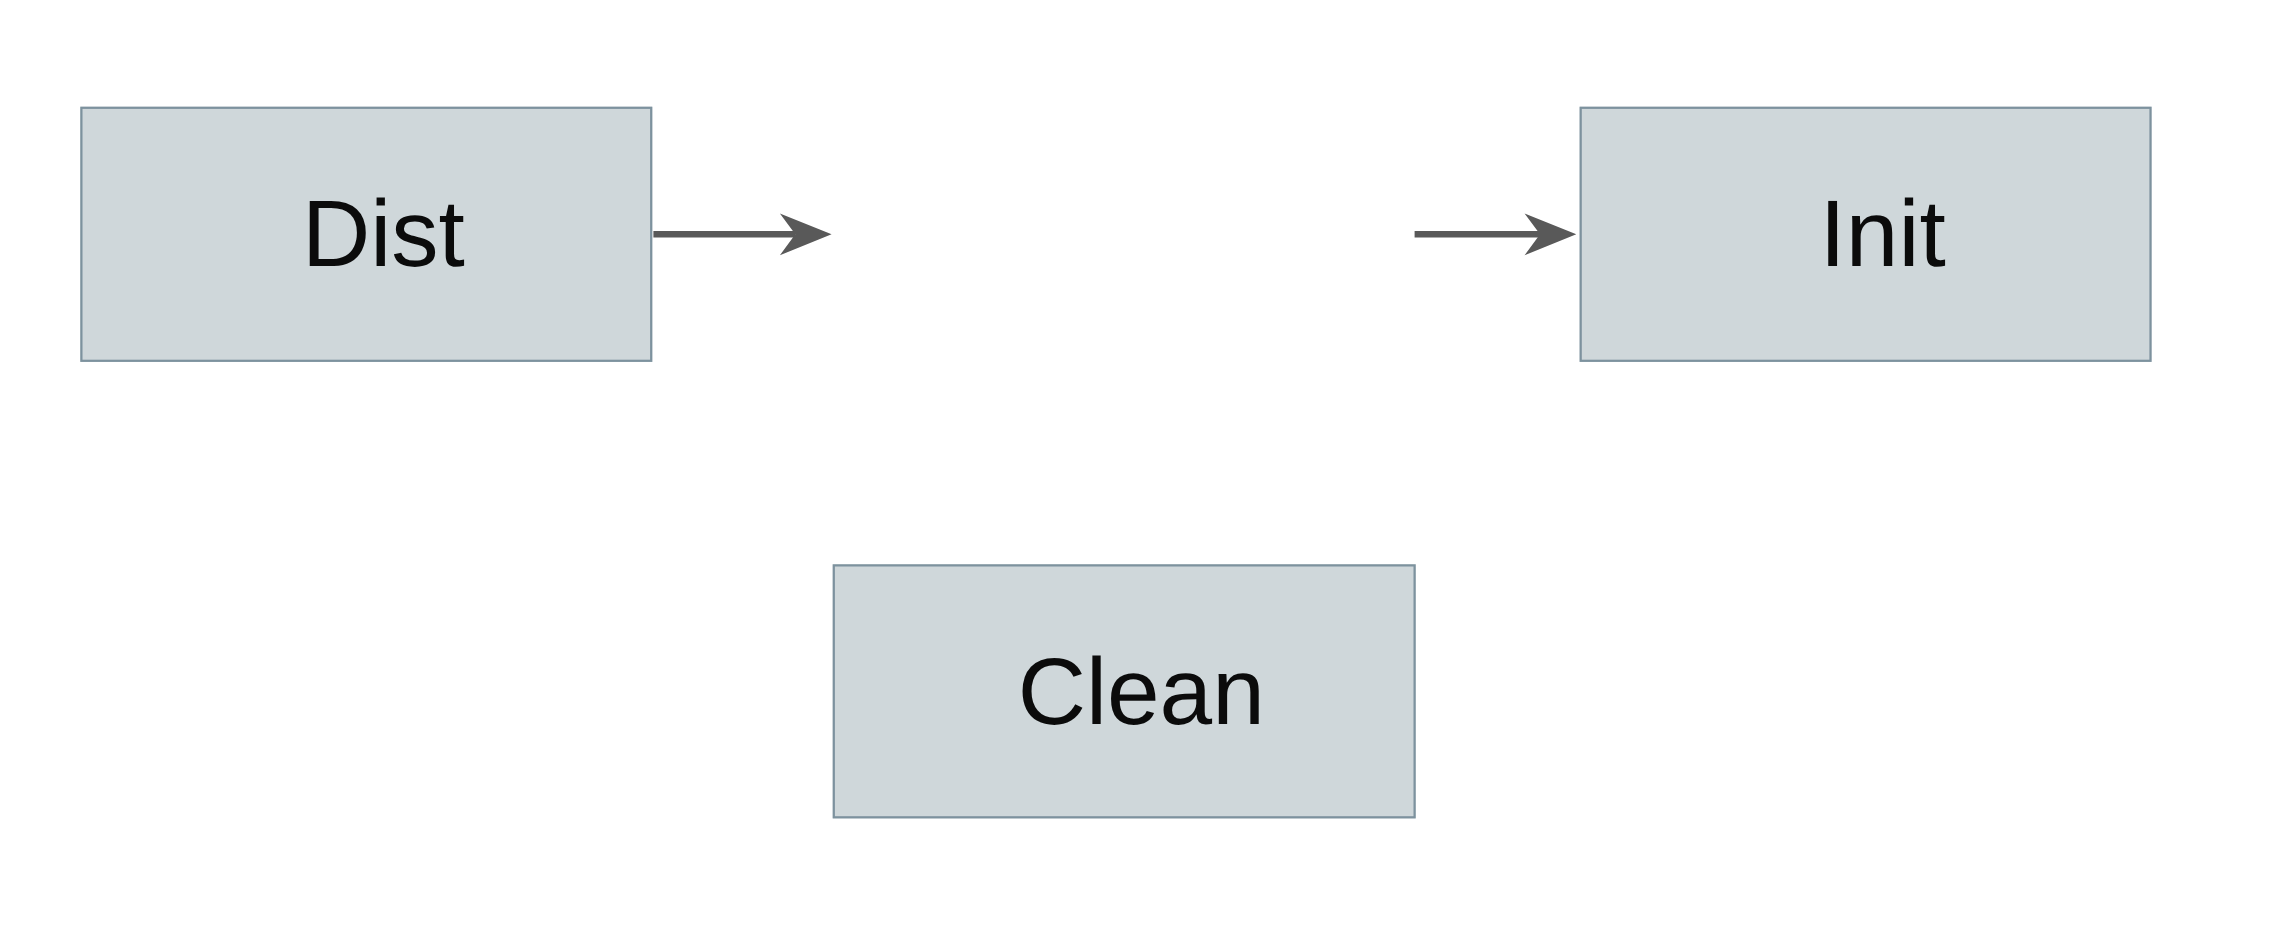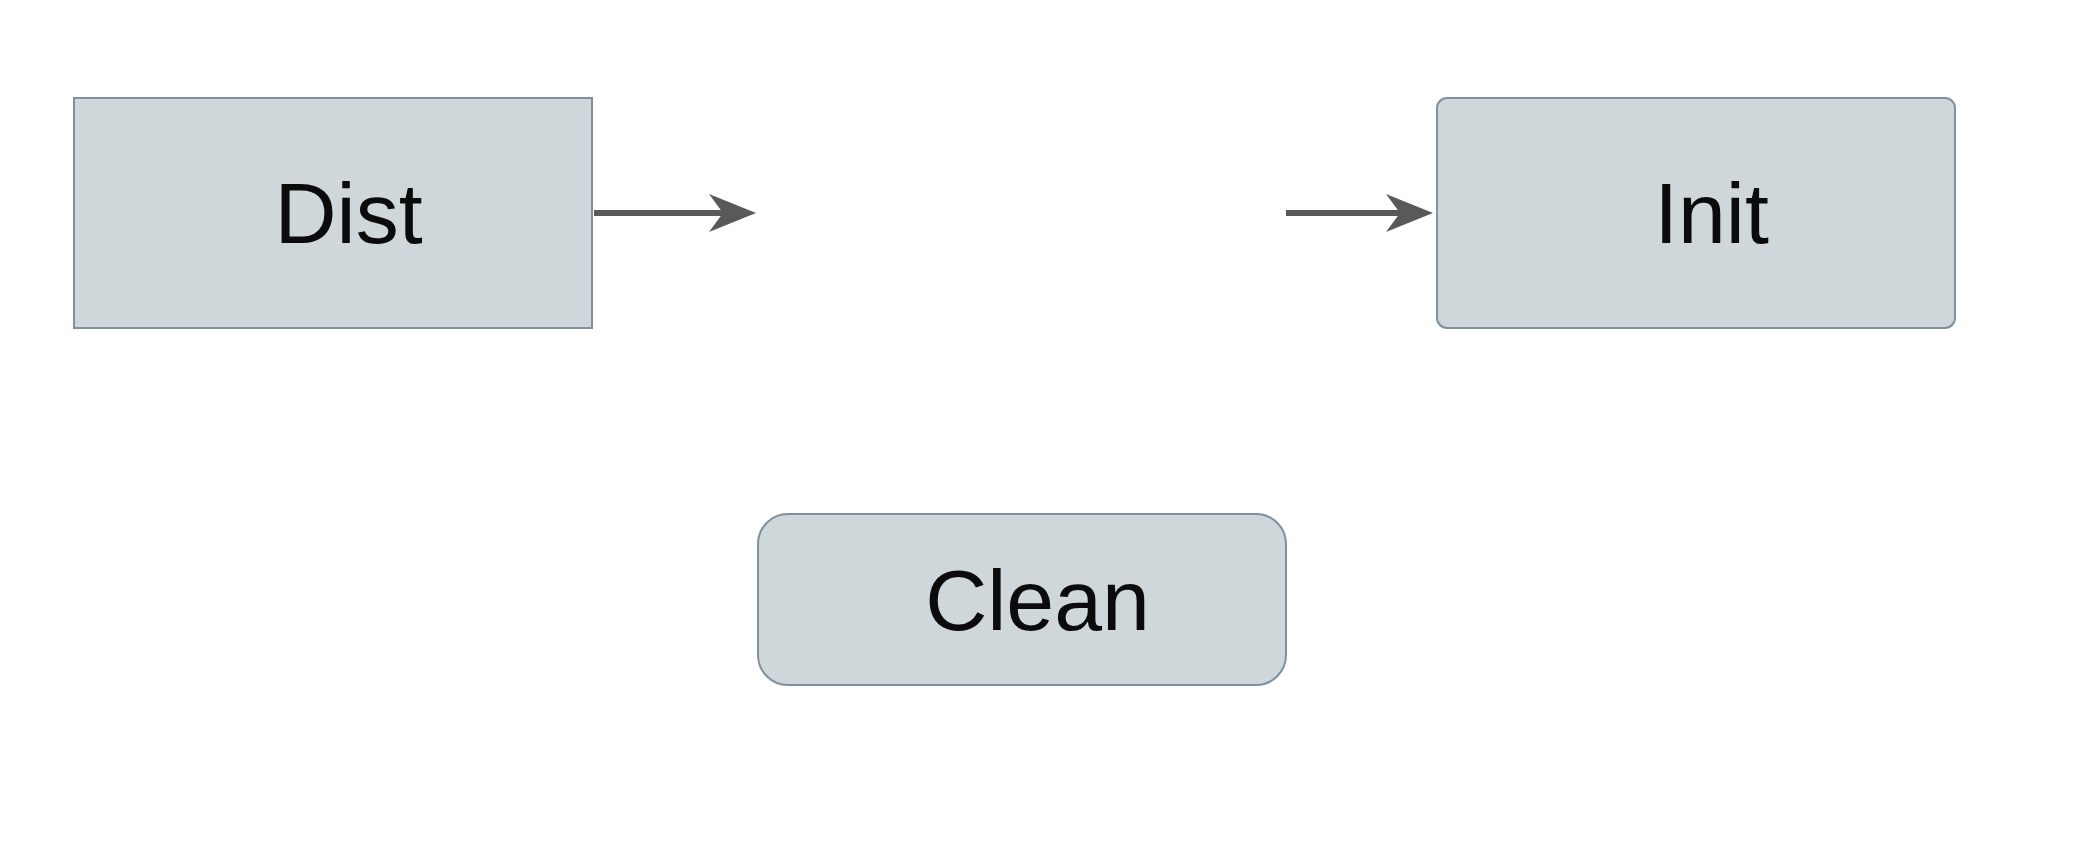--- a/index.html
+++ b/index.html
@@ -52,22 +52,22 @@
   .node-label {
     font-size: 86px;
     line-height: 1;
     color: var(--text);
     letter-spacing: 0px;
     white-space: nowrap;
     user-select: none;
   }
   .node-dist    { left: 73px;   top: 97px;  width: 520px; height: 232px; }
   .node-compile { left: 759px;  top: 97px;  width: 524px; height: 232px; }
-  .node-init    { left: 1436px; top: 97px;  width: 520px; height: 232px; border-radius: 11px; }
-  .node-clean   { left: 757px;  top: 513px; width: 530px; height: 173px; border-radius: 31px; }
+  .node-init    { left: 1436px; top: 97px;  width: 520px; height: 232px; }
+  .node-clean   { left: 757px;  top: 513px; width: 530px; height: 231px; }
 </style>
 </head>
 <body>
 
 <div class="canvas">
 
   <svg class="edges-layer" viewBox="0 0 2078 848" xmlns="http://www.w3.org/2000/svg">
     <g>
       <line class="edge-shaft" x1="594" y1="213" x2="723" y2="213"></line>
       <polygon class="edge-head" points="756,213 709,194 723,213 709,232"></polygon>

